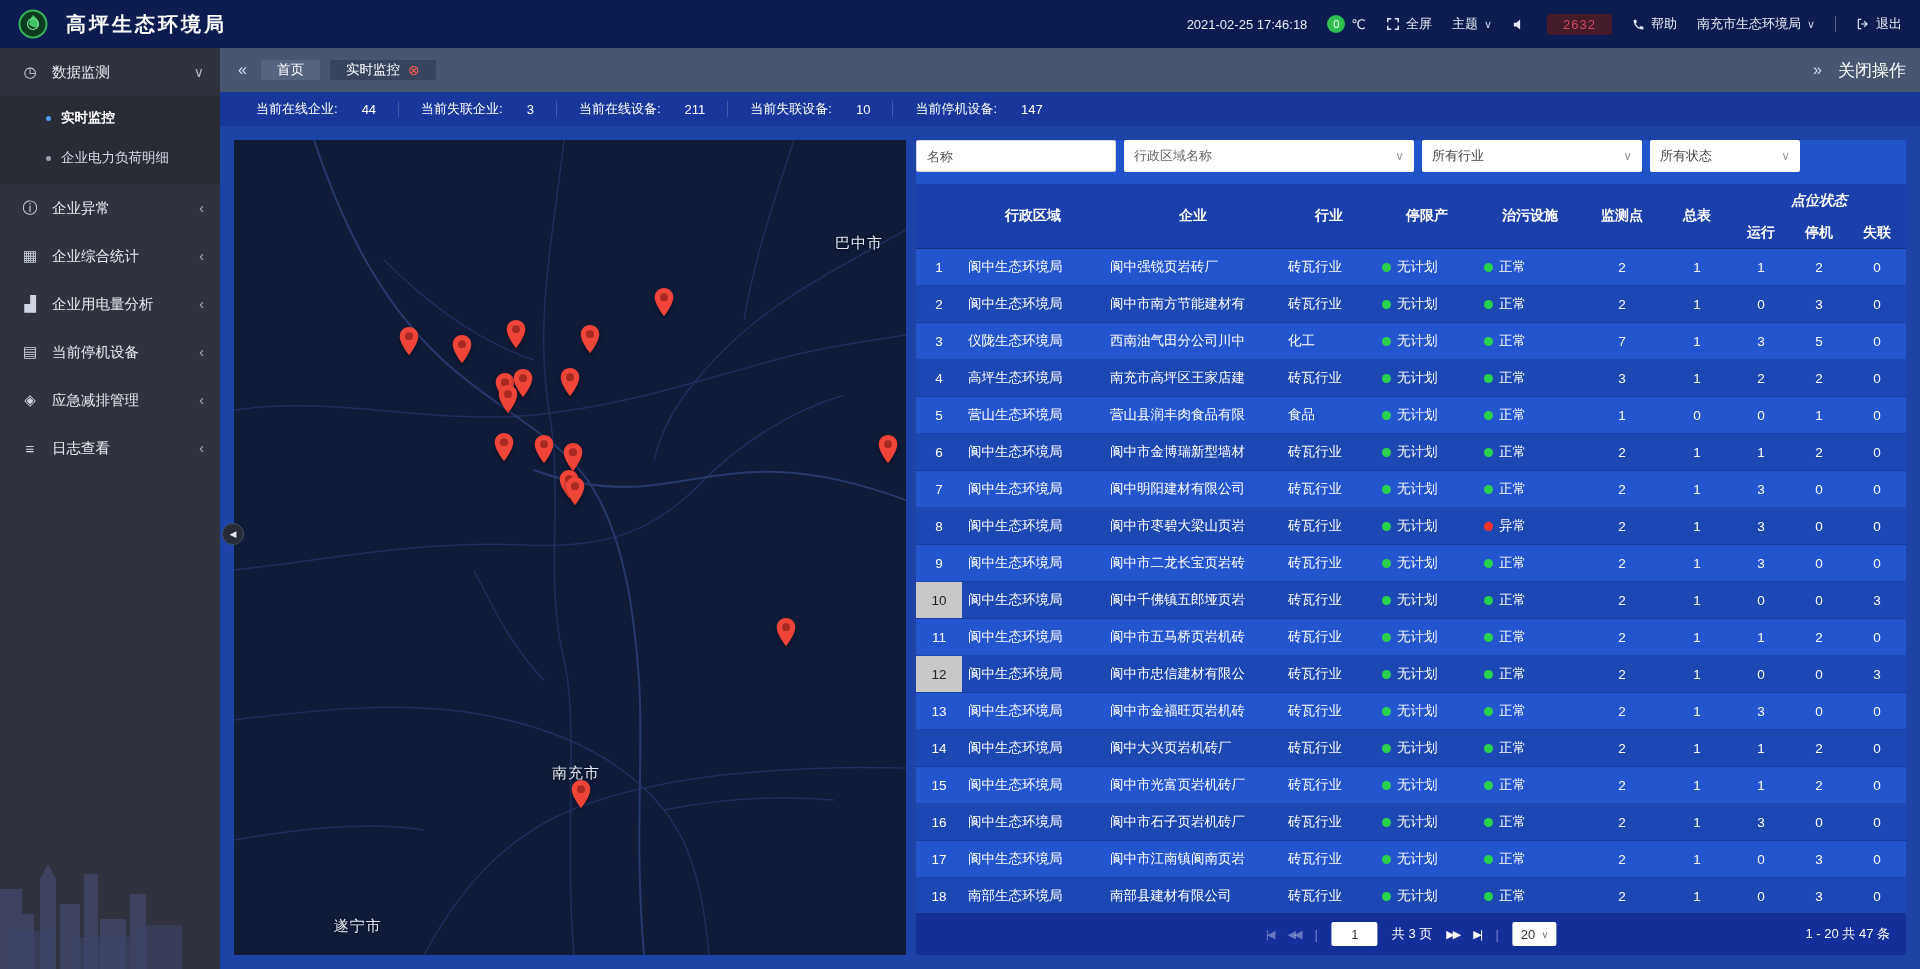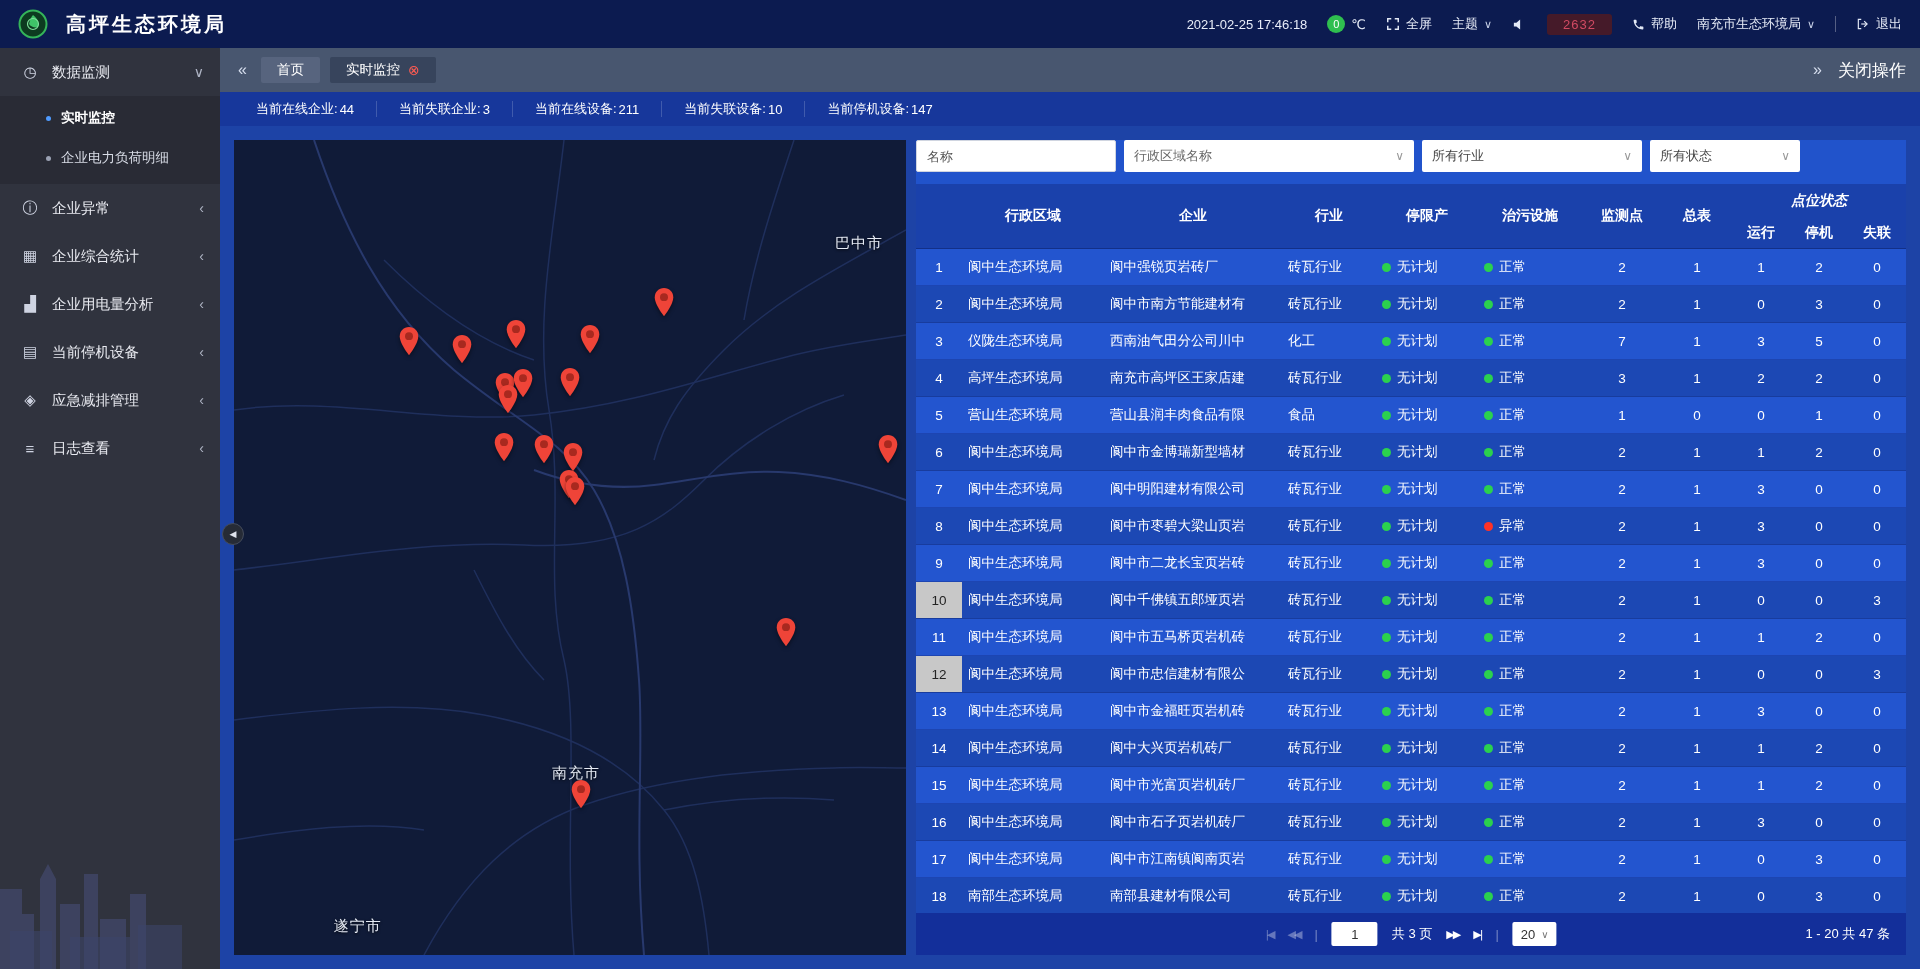--- a/index.html
+++ b/index.html
@@ -29,28 +29,28 @@
 .nav-subitem{height:40px;display:flex;align-items:center;padding-left:46px;gap:10px;font-size:13.5px;color:#d8dce6;cursor:pointer}
 .nav-subitem .bullet{width:5px;height:5px;border-radius:50%;background:#9aa1b3;flex:0 0 5px}
 .nav-subitem.active{color:#fff;font-weight:bold}
 .nav-subitem.active .bullet{background:#4f9bff}
 .skyline{position:absolute;bottom:0;left:0}
 
 
 .main{flex:1;display:flex;flex-direction:column;min-width:0}
 .tabbar{height:44px;flex:0 0 44px;background:#48566f;display:flex;align-items:center;padding:0 14px;gap:10px}
 .tab-arrow{color:#d6deee;font-size:16px;padding:0 4px;cursor:pointer}
-.tab{height:26px;padding:0 16px;display:flex;align-items:center;gap:8px;background:#57647e;border-radius:2px;font-size:13.5px;color:#fff;cursor:pointer}
+.tab{height:20px;padding:0 16px;display:flex;align-items:center;gap:8px;background:#57647e;border-radius:2px;font-size:13.5px;color:#fff;cursor:pointer}
 .tab.active{background:#37445c}
 .tab-close{color:#ff5b52;font-size:14px;cursor:pointer}
 .closeops{color:#fff;font-size:17px;margin-left:2px;cursor:pointer}
 .tab-spacer{flex:1}
 
 .statsbar{height:34px;flex:0 0 34px;background:#17379b;display:flex;align-items:center;padding:0 14px}
-.stat{padding:0 22px;font-size:13px;display:flex;gap:2px;align-items:center;border-right:1px solid rgba(255,255,255,.18);height:16px;white-space:nowrap}
+.stat{padding:0 22px;font-size:13px;display:flex;gap:24px;align-items:center;border-right:1px solid rgba(255,255,255,.18);height:16px;white-space:nowrap}
 .statsbar .stat:last-of-type{border-right:none}
 
 .content{flex:1;background:#1d43a6;display:flex;padding:14px;gap:10px;min-height:0}
 
 
 .map{width:672px;flex:0 0 672px;background:#101b38;position:relative}
 .map-inner{position:absolute;inset:0;overflow:hidden}
 .map-roads{position:absolute;inset:0;width:100%;height:100%}
 .map-city{position:absolute;color:#e6ebf5;font-size:15px;transform:translate(-50%,-50%);text-shadow:0 1px 3px rgba(0,0,0,.8);letter-spacing:1px;white-space:nowrap}
 .pin{position:absolute;width:22px;height:30px;transform:translate(-50%,-100%);filter:drop-shadow(0 2px 2px rgba(0,0,0,.45));cursor:pointer}

